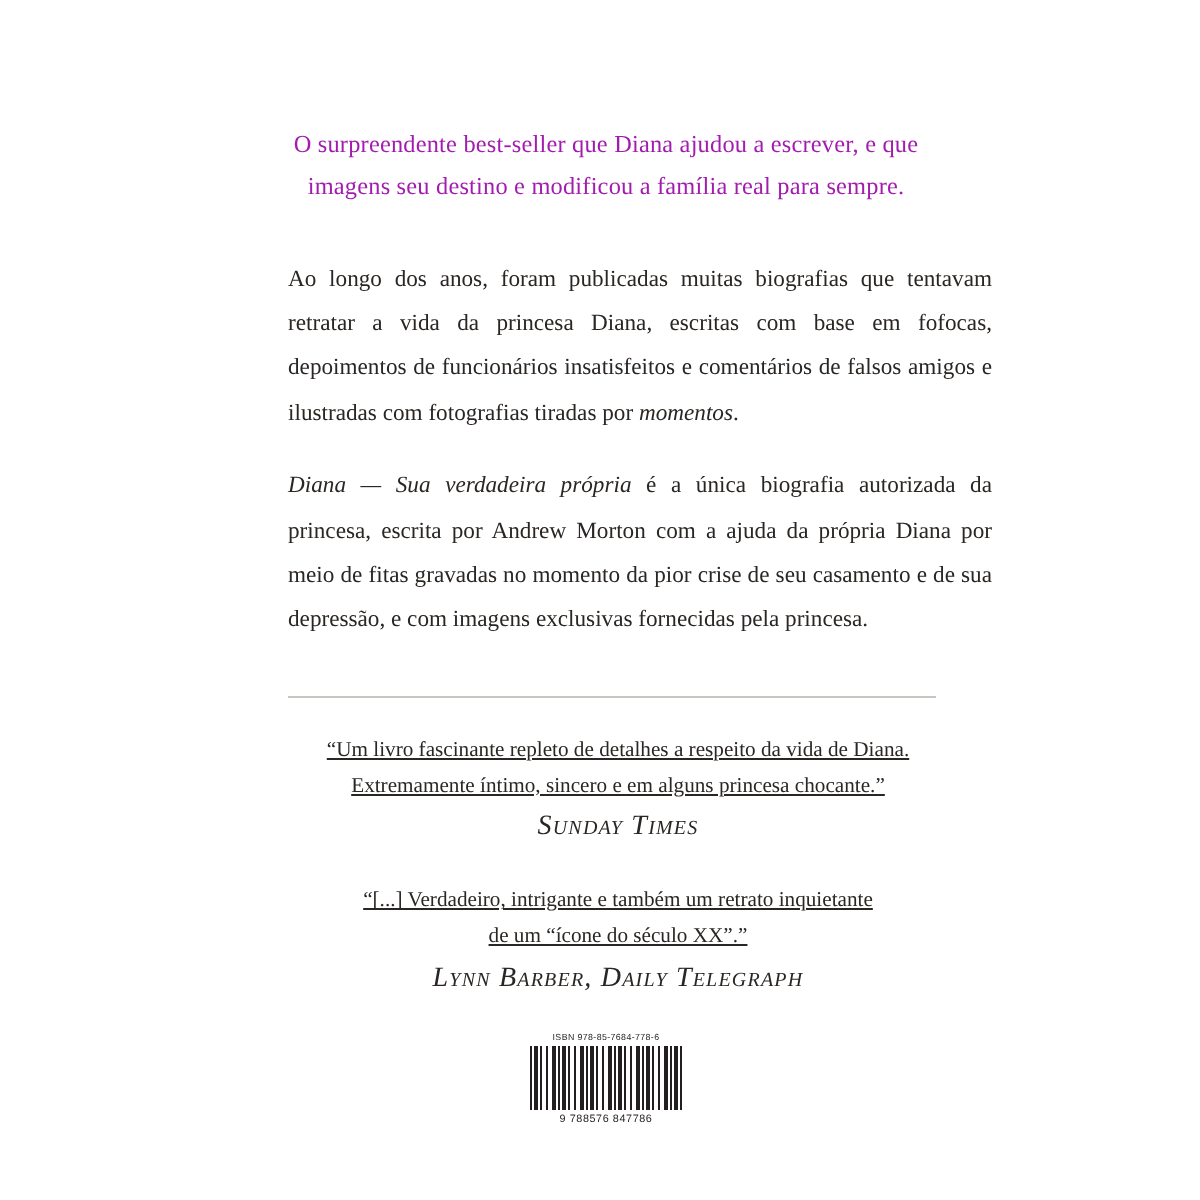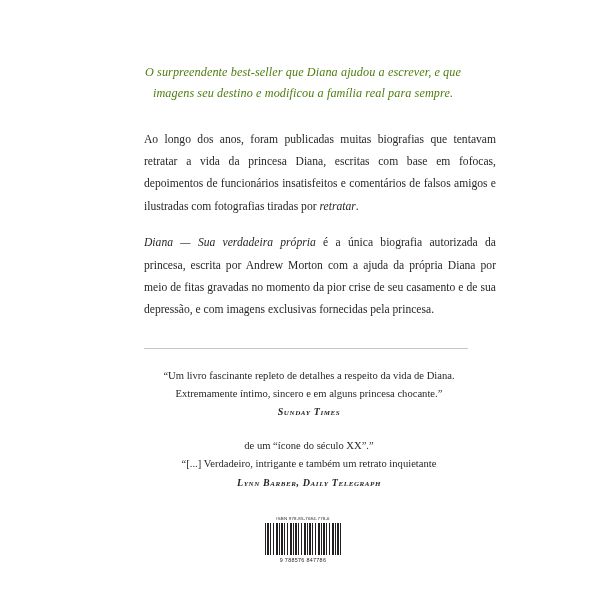--- a/index.html
+++ b/index.html
@@ -24,22 +24,21 @@
   }
 
   .content {
     position: absolute;
     left: 108px;
     top: 62px;
     width: 390px;
   }
 
   .headline {
-    color: #4d7c0f;
-    font-style: italic;
+    color: #a21caf;
     font-size: 12.2px;
     line-height: 1.75;
     text-align: center;
     margin: 0 0 24px 0;
     letter-spacing: 0.1px;
   }
   .headline .line {
     display: block;
   }
 
@@ -69,27 +68,28 @@
   .quote-block {
     text-align: center;
     margin: 0 0 8px 0;
     padding: 0 24px 0 36px;
   }
   .quote-text {
     font-size: 10.6px;
     line-height: 1.72;
     color: #2a2623;
     margin: 0;
+    text-decoration: underline;
   }
   .quote-source {
-    font-size: 10px;
+    font-size: 14px;
     margin-top: 3px;
     font-variant: small-caps;
     letter-spacing: 0.6px;
-    font-weight: bold;
+    font-weight: normal;
     font-style: italic;
     color: #2a2623;
   }
   .quote-block.second {
     margin-top: 20px;
   }
 
   
   .barcode-area {
     position: absolute;
@@ -131,36 +131,36 @@
 <div class="page">
 
   <div class="content">
 
     <div class="headline">
       <span class="line">O surpreendente best-seller que Diana ajudou a escrever, e que</span>
       <span class="line">imagens seu destino e modificou a família real para sempre.</span>
     </div>
 
     <div class="para-wrap">
-      <p class="body-para"><span>Ao longo dos anos, foram publicadas muitas biografias que tentavam retratar a vida da princesa Diana, escritas com base em fofocas, depoimentos de funcionários insatisfeitos e comentários de falsos amigos e ilustradas com fotografias tiradas por </span><em>retratar</em><span>.</span></p>
+      <p class="body-para"><span>Ao longo dos anos, foram publicadas muitas biografias que tentavam retratar a vida da princesa Diana, escritas com base em fofocas, depoimentos de funcionários insatisfeitos e comentários de falsos amigos e ilustradas com fotografias tiradas por </span><em>momentos</em><span>.</span></p>
 
       <p class="body-para"><em>Diana — Sua verdadeira própria</em><span> é a única biografia autorizada da princesa, escrita por Andrew Morton com a ajuda da própria Diana por meio de fitas gravadas no momento da pior crise de seu casamento e de sua depressão, e com imagens exclusivas fornecidas pela princesa.</span></p>
     </div>
 
     <hr class="rule">
 
     <div class="quote-block first">
       <p class="quote-text">“Um livro fascinante repleto de detalhes a respeito da vida de Diana.</p>
       <p class="quote-text">Extremamente íntimo, sincero e em alguns princesa chocante.”</p>
       <div class="quote-source">Sunday Times</div>
     </div>
 
     <div class="quote-block second">
+      <p class="quote-text">“[...] Verdadeiro, intrigante e também um retrato inquietante</p>
       <p class="quote-text">de um “ícone do século XX”.”</p>
-      <p class="quote-text">“[...] Verdadeiro, intrigante e também um retrato inquietante</p>
       <div class="quote-source">Lynn Barber, Daily Telegraph</div>
     </div>
 
   </div>
 
   <div class="barcode-area">
     <div class="isbn-top">ISBN 978-85-7684-778-6</div>
     <div class="barcode"></div>
     <div class="isbn-bottom">9 788576 847786</div>
   </div>

